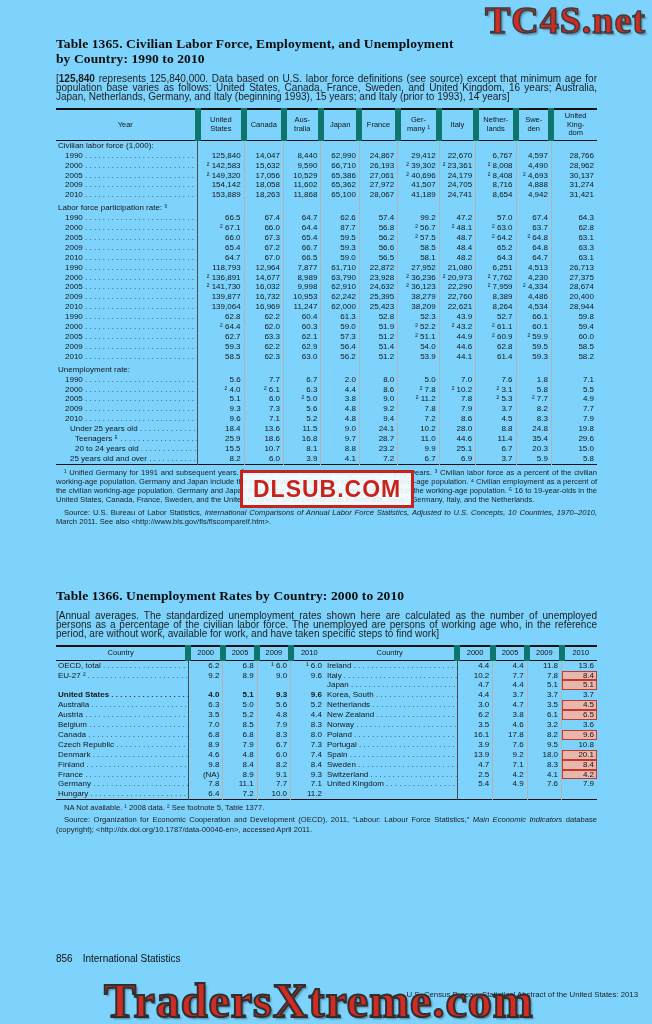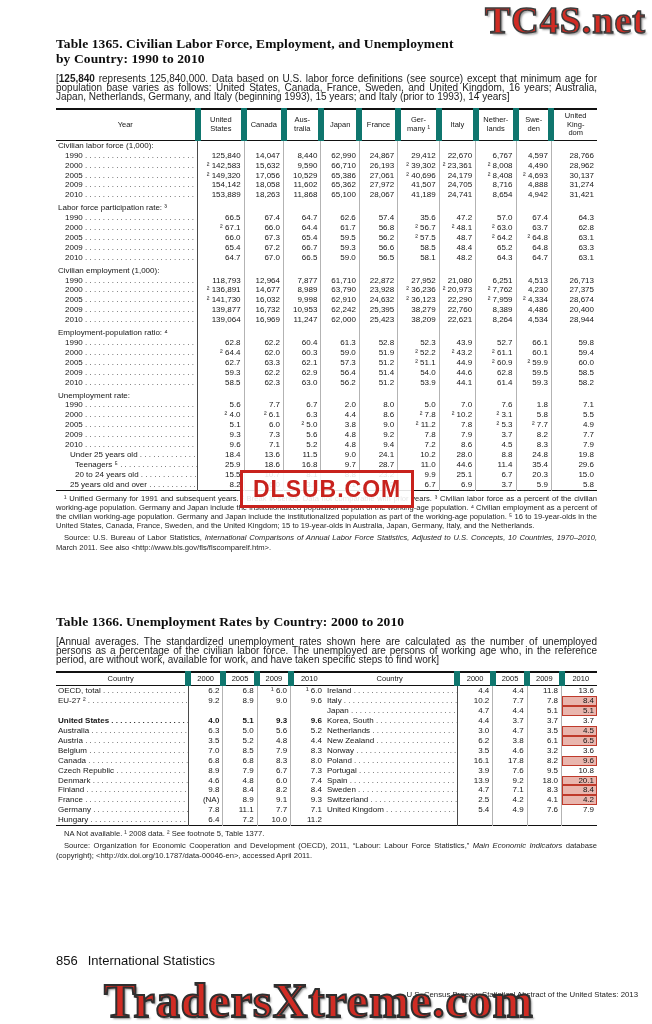--- a/index.html
+++ b/index.html
@@ -1,19 +1,19 @@
 <!DOCTYPE html>
 <html><head>
 <meta charset="utf-8">
 <style>
   * { box-sizing: border-box; }
   html,body { margin:0; padding:0; background:#6e6e6e; }
   body { display:flex; justify-content:center; }
   .page {
-    position:relative; width:652px; height:1024px; background:#ffffff;
+    position:relative; width:652px; height:1024px; background:#7dd3fc;
     font-family:"Liberation Sans","DejaVu Sans",sans-serif; color:#151515;
     overflow:hidden; box-shadow:0 0 6px rgba(0,0,0,.5);
   }
   .content { position:absolute; left:56px; top:36px; width:541px; }
 
   .t-title {
     font-family:"Liberation Serif","DejaVu Serif",serif;
     font-weight:bold; font-size:13.5px; line-height:15px; margin:0 0 5px 0;
     color:#0d0d0d; letter-spacing:.1px;
   }
@@ -35,21 +35,21 @@
   .stub .dots { color:#2e2e2e; }
   .ind1 { padding-left:9px; } .ind2 { padding-left:14px; } .ind3 { padding-left:19px; }
   .sec-label { padding-left:2px; white-space:nowrap; overflow:hidden; }
   tr.sec-gap td { padding-top:3px; }
   .b { font-weight:bold; }
   .hl { background:#e9b6ae; box-shadow:inset 0 0 0 1px #bf3a2b; }
 
   .footnote { font-size:7.6px; line-height:9.2px; text-align:justify; margin:3px 0 0 0; text-indent:8px; color:#1d1d1d; }
   .footnote i { font-style:italic;margin-top:8px; }
 
-  .page-footer { position:absolute; left:56px; top:953px; font-size:13px; color:#111; }
+  .page-footer { position:absolute; left:56px; top:953px; font-size:10px; color:#111; }
   .page-footer .pgnum { margin-right:10px; }
   .census-credit { position:absolute; right:14px; top:990px; font-size:7.8px; color:#222; }
 
   .wm { position:absolute; z-index:9; pointer-events:none; }
   .wm-top {
     top:0px; right:6px;
     font-family:"Liberation Serif","DejaVu Serif",serif; font-weight:bold; font-size:38px; line-height:40px;
     color:#d02c24; -webkit-text-stroke:1.5px #3c3c3c;
     text-shadow:2px 2px 2px rgba(40,40,40,.45);
     letter-spacing:1px;
@@ -211,32 +211,32 @@
             <td class="num"></td>
             <td class="num"></td>
           </tr>
           <tr>
             <td class="stub ind1"><span class="lbl">1990</span><span class="dots"> . . . . . . . . . . . . . . . . . . . . . . . . . . . . . . . . . . . . . . . . . . . . . . </span></td>
             <td class="num">66.5</td>
             <td class="num">67.4</td>
             <td class="num">64.7</td>
             <td class="num">62.6</td>
             <td class="num">57.4</td>
-            <td class="num">35.6</td>
+            <td class="num">99.2</td>
             <td class="num">47.2</td>
             <td class="num">57.0</td>
             <td class="num">67.4</td>
             <td class="num">64.3</td>
           </tr>
           <tr>
             <td class="stub ind1"><span class="lbl">2000</span><span class="dots"> . . . . . . . . . . . . . . . . . . . . . . . . . . . . . . . . . . . . . . . . . . . . . . </span></td>
             <td class="num">² 67.1</td>
             <td class="num">66.0</td>
             <td class="num">64.4</td>
-            <td class="num">61.7</td>
+            <td class="num">87.7</td>
             <td class="num">56.8</td>
             <td class="num">² 56.7</td>
             <td class="num">² 48.1</td>
             <td class="num">² 63.0</td>
             <td class="num">63.7</td>
             <td class="num">62.8</td>
           </tr>
           <tr>
             <td class="stub ind1"><span class="lbl">2005</span><span class="dots"> . . . . . . . . . . . . . . . . . . . . . . . . . . . . . . . . . . . . . . . . . . . . . . </span></td>
             <td class="num">66.0</td>
@@ -269,33 +269,20 @@
             <td class="num">67.0</td>
             <td class="num">66.5</td>
             <td class="num">59.0</td>
             <td class="num">56.5</td>
             <td class="num">58.1</td>
             <td class="num">48.2</td>
             <td class="num">64.3</td>
             <td class="num">64.7</td>
             <td class="num">63.1</td>
           </tr>
-          <tr class="sec-gap">
-            <td class="stub sec-label">Civilian employment (1,000):</td>
-            <td class="num"></td>
-            <td class="num"></td>
-            <td class="num"></td>
-            <td class="num"></td>
-            <td class="num"></td>
-            <td class="num"></td>
-            <td class="num"></td>
-            <td class="num"></td>
-            <td class="num"></td>
-            <td class="num"></td>
-          </tr>
           <tr>
             <td class="stub ind1"><span class="lbl">1990</span><span class="dots"> . . . . . . . . . . . . . . . . . . . . . . . . . . . . . . . . . . . . . . . . . . . . . . </span></td>
             <td class="num">118,793</td>
             <td class="num">12,964</td>
             <td class="num">7,877</td>
             <td class="num">61,710</td>
             <td class="num">22,872</td>
             <td class="num">27,952</td>
             <td class="num">21,080</td>
             <td class="num">6,251</td>
@@ -346,33 +333,20 @@
             <td class="num">139,064</td>
             <td class="num">16,969</td>
             <td class="num">11,247</td>
             <td class="num">62,000</td>
             <td class="num">25,423</td>
             <td class="num">38,209</td>
             <td class="num">22,621</td>
             <td class="num">8,264</td>
             <td class="num">4,534</td>
             <td class="num">28,944</td>
-          </tr>
-          <tr class="sec-gap">
-            <td class="stub sec-label">Employment-population ratio: ⁴</td>
-            <td class="num"></td>
-            <td class="num"></td>
-            <td class="num"></td>
-            <td class="num"></td>
-            <td class="num"></td>
-            <td class="num"></td>
-            <td class="num"></td>
-            <td class="num"></td>
-            <td class="num"></td>
-            <td class="num"></td>
           </tr>
           <tr>
             <td class="stub ind1"><span class="lbl">1990</span><span class="dots"> . . . . . . . . . . . . . . . . . . . . . . . . . . . . . . . . . . . . . . . . . . . . . . </span></td>
             <td class="num">62.8</td>
             <td class="num">62.2</td>
             <td class="num">60.4</td>
             <td class="num">61.3</td>
             <td class="num">52.8</td>
             <td class="num">52.3</td>
             <td class="num">43.9</td>

